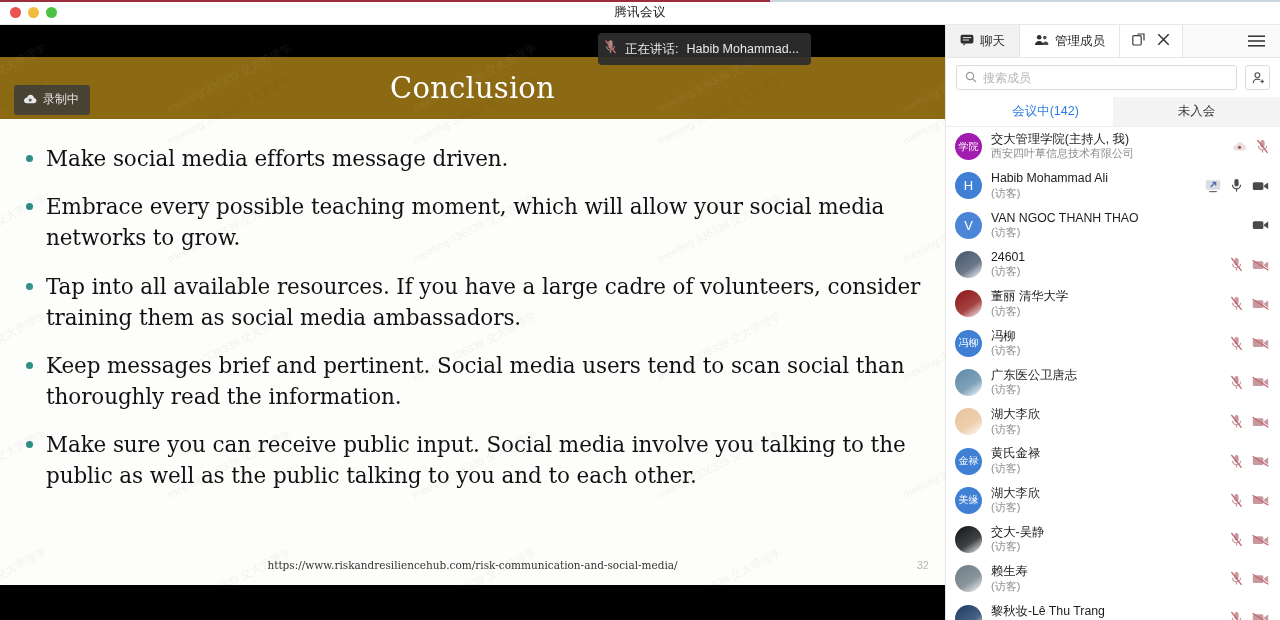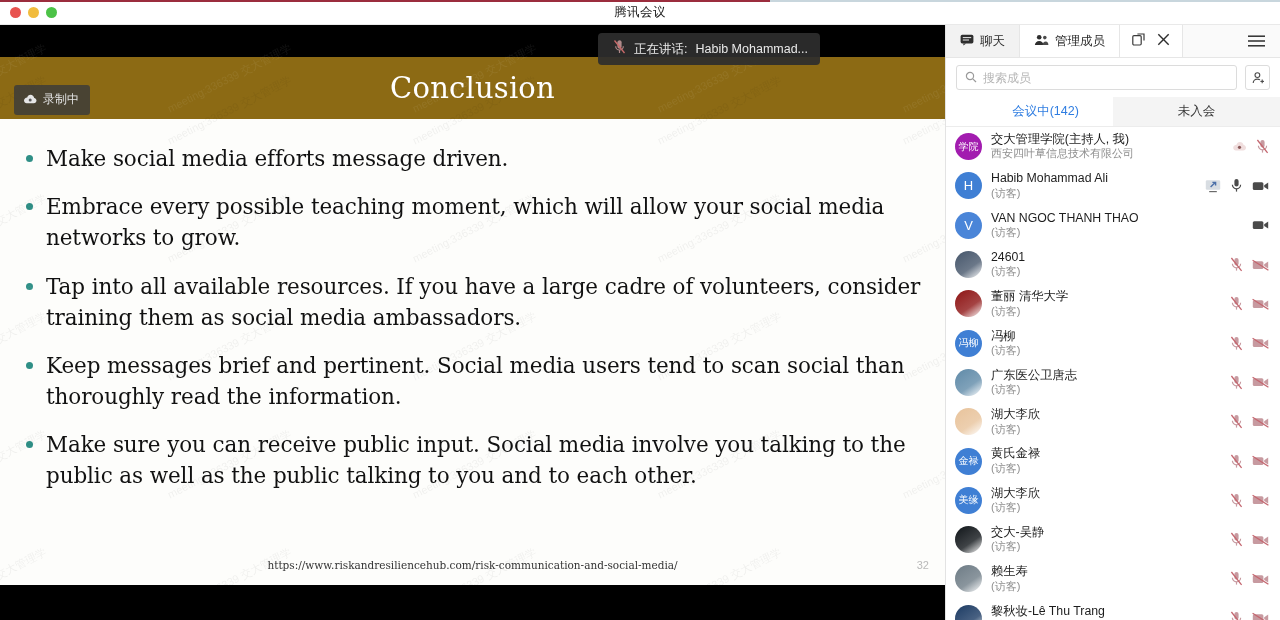--- a/index.html
+++ b/index.html
@@ -42,21 +42,21 @@
 
   
   .stage {
     position: relative; width: 945px; background: #000; overflow: hidden;
     flex: 0 0 945px;
   }
   .speaker-banner {
     position: absolute; top: 8px; left: 598px;
     display: flex; align-items: center; gap: 8px;
     background: rgba(46,46,46,.92); border-radius: 4px;
-    padding: 6px 12px 6px 15px; z-index: 20;
+    padding: 6px 12px 6px 6px; z-index: 20;
   }
   .speaker-banner .txt { color: #e9e9e9; font-size: 12.5px; white-space: nowrap; }
   .rec-badge {
     position: absolute; top: 60px; left: 14px; z-index: 20;
     display: flex; gap: 6px;
     background: rgba(58,58,58,.82); border-radius: 3px;
     padding: 6px 11px 6px 9px;
   }
   .rec-badge .txt { color: #e3e3e3; font-size: 12px; white-space: nowrap; }
 

